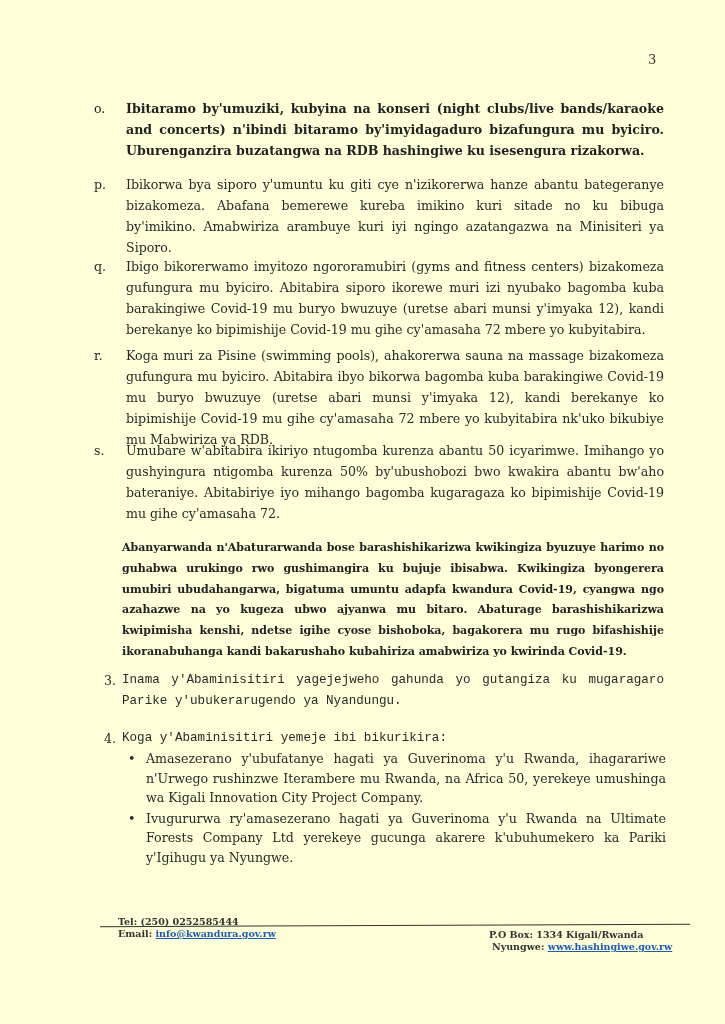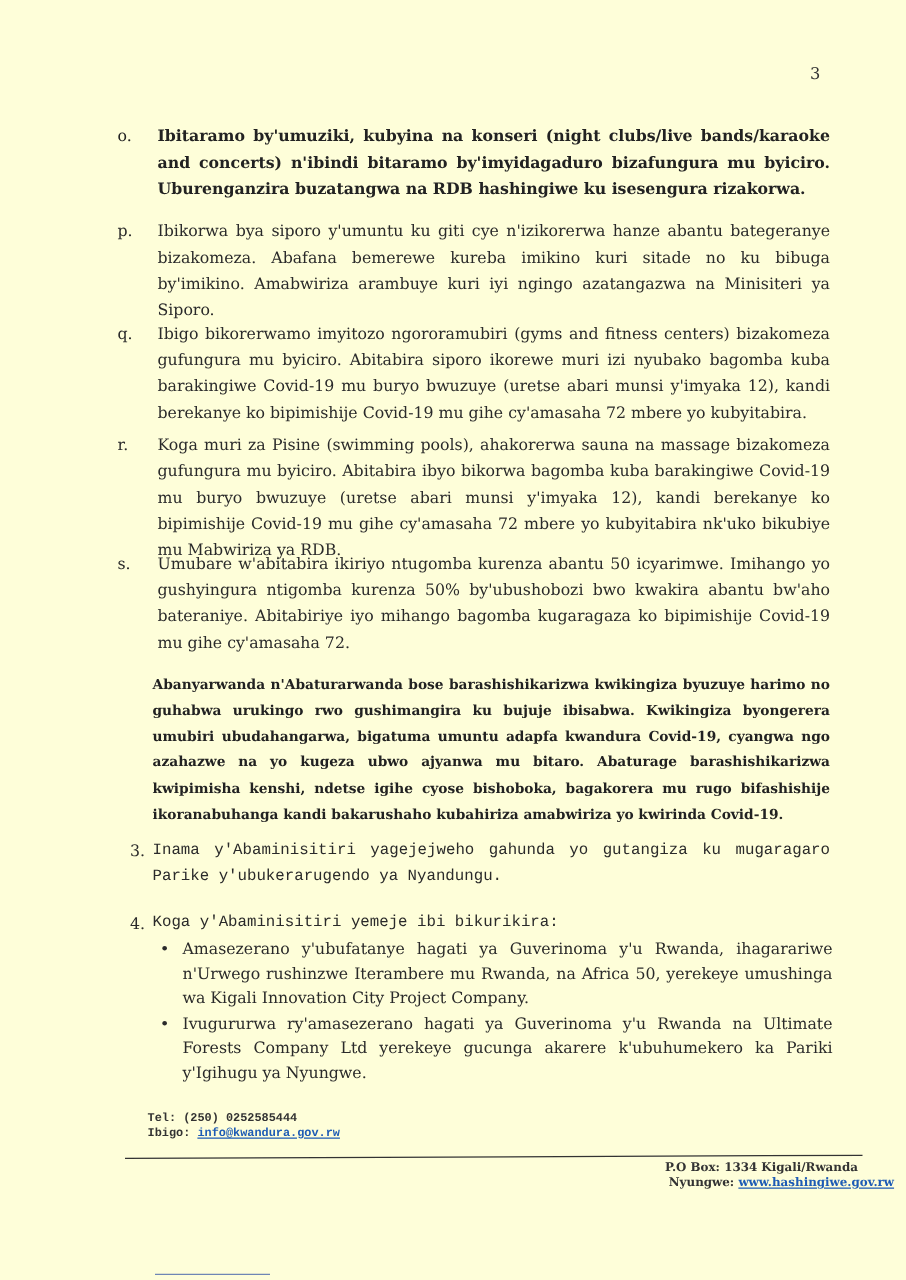--- a/index.html
+++ b/index.html
@@ -44,22 +44,22 @@
     .bullets li .dot { position: absolute; left: 2px; top: 0; }
     .footer-rule {
       position: absolute; left: 100px; width: 590px; top: 925px;
       height: 0; border-top: 1.2px solid #333;
       transform: rotate(-0.25deg);
     }
     .footer-left, .footer-right {
       position: absolute; font-size: 9.5px; line-height: 12px;
       font-weight: bold; color: #333;
     }
-    .footer-left { left: 118px; top: 889px; font-family: Liberation Mono, monospace; }
-    .footer-right { left: 489px; top: 929px; margin-left: 43px; }
+    .footer-left { left: 118px; top: 916px; }
+    .footer-right { left: 489px; top: 929px; }
     .link { color: #1d5bb5; text-decoration: underline; }
     .cut-line {
       position: absolute; left: 120px; top: 1017px; width: 150px; height: 3px;
       font-size: 5px; color: #555; overflow: hidden;
     }
     .cut-line .blue { display: inline-block; width: 92px; height: 2px; background: #6f86b5; vertical-align: middle; margin-left: 4px; }
   </style>
 </head>
 <body>
 
@@ -116,21 +116,21 @@
   </ul>
 
   <div class="footer-rule"></div>
 
   <div class="footer-left">
     <div>
       <span>Tel:</span>
       <span>(250) 0252585444</span>
     </div>
     <div>
-      <span>Ibigo:</span>
+      <span>Email:</span>
       <span class="link">info@kwandura.gov.rw</span>
     </div>
   </div>
 
   <div class="footer-right">
     <div>
       <span>P.O Box:</span>
       <span>1334 Kigali/Rwanda</span>
     </div>
     <div style="padding-left:3px;">

